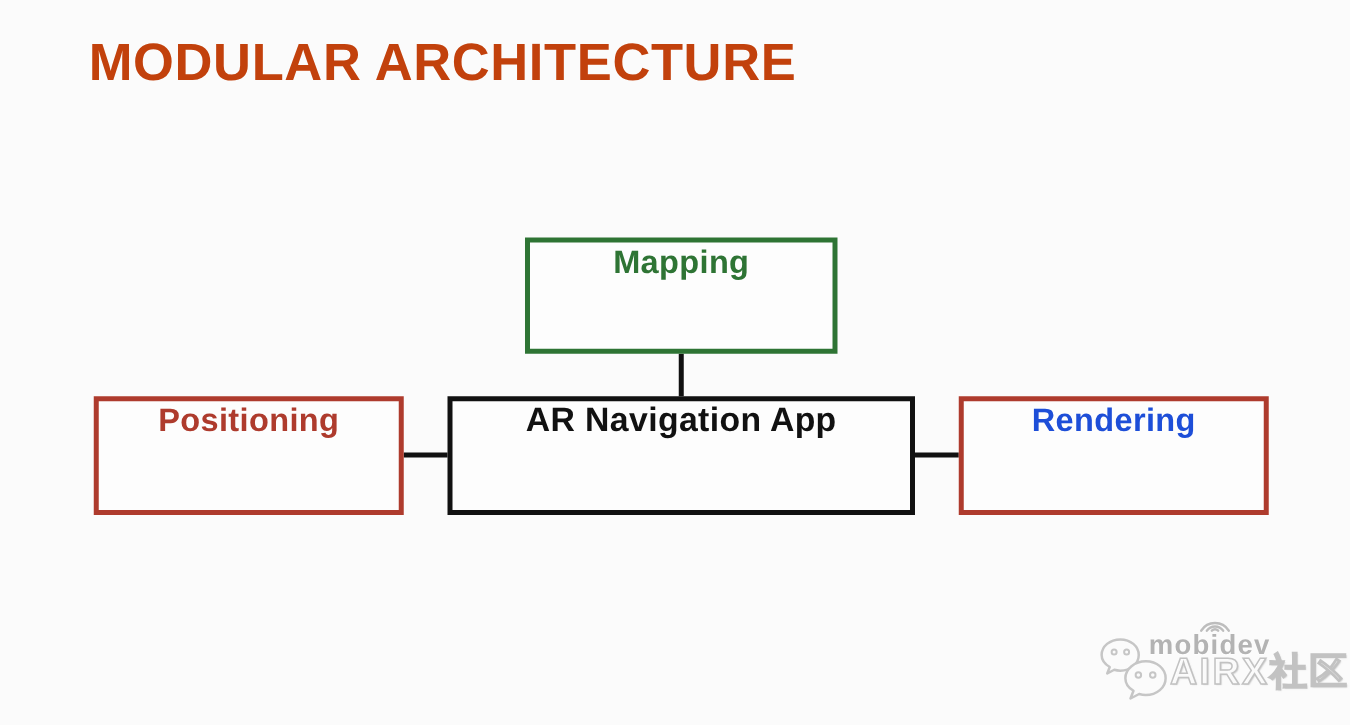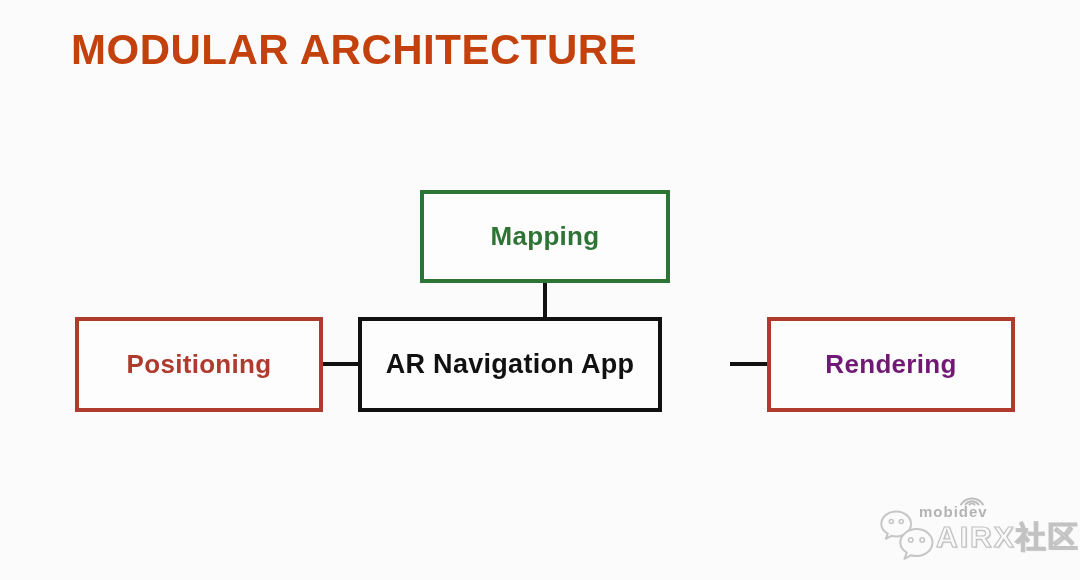--- a/index.html
+++ b/index.html
@@ -22,57 +22,57 @@
     letter-spacing: 0.5px;
     color: #c2410c;
     white-space: nowrap;
   }
 
   
   .node {
     position: absolute;
     box-sizing: border-box;
     display: flex;
-    align-items: center;
+    align-items: flex-start;
     justify-content: center;
     background: #fdfdfd;
     font-weight: bold;
     font-size: 26px;
     letter-spacing: 0.3px;
     white-space: nowrap;
   }
   .node-mapping {
     left: 420px; top: 190px; width: 250px; height: 93px;
     border: 4px solid #2e7434; color: #2e7434;
   }
   .node-center {
-    left: 358px; top: 317px; width: 304px; height: 95px;
+    left: 358px; top: 317px; width: 374px; height: 95px;
     border: 4px solid #111111; color: #111111;
     font-size: 27px;
   }
   .node-positioning {
     left: 75px; top: 317px; width: 248px; height: 95px;
     border: 4px solid #ae3b2d; color: #ae3b2d;
   }
   .node-rendering {
     left: 767px; top: 317px; width: 248px; height: 95px;
-    border: 4px solid #ae3b2d; color: #701a75;
+    border: 4px solid #ae3b2d; color: #1d4ed8;
   }
 
   
   .edge { position: absolute; background: #111111; }
   .edge-v     { left: 543px; top: 281px; width: 4px;  height: 38px; }
   .edge-left  { left: 321px; top: 362px; width: 39px; height: 4px; }
   .edge-right { left: 730px; top: 362px; width: 39px; height: 4px; }
 
   
   .wm-brand {
     position: absolute;
     left: 919px; top: 503px;
-    font-size: 15px;
+    font-size: 22px;
     font-weight: bold;
     letter-spacing: 1px;
     color: #b3b3b3;
     text-shadow: 0 1px 1px rgba(255,255,255,0.9);
   }
   .wm-community {
     position: absolute;
     left: 936px; top: 517px;
     font-size: 30px;
     font-weight: bold;

